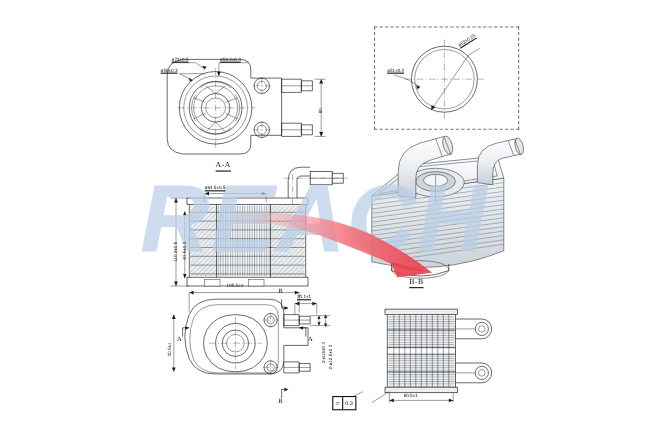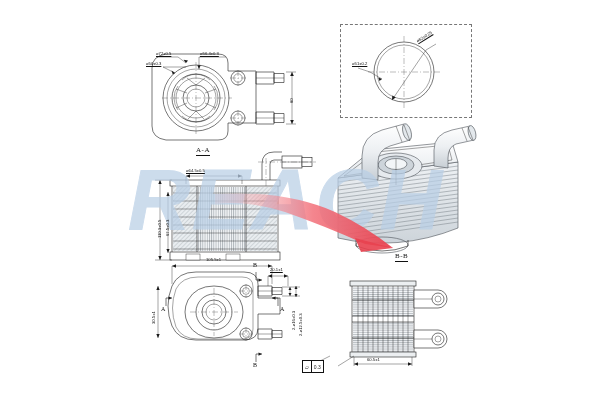--- a/index.html
+++ b/index.html
@@ -395,21 +395,21 @@
     <div class="dim u" style="left:270px;top:268px;">20.1±1</div>
     <div class="dim v" style="left:152px;top:324px;">30.5±1</div>
     <div class="dim v" style="left:292px;top:330px;">2-ø16±0.3</div>
     <div class="dim v" style="left:299px;top:336px;">2-ø12.5±0.3</div>
 
     <div class="sec-letter" style="left:161px;top:306px;">A</div>
     <div class="sec-letter" style="left:280px;top:306px;">A</div>
     <div class="sec-letter" style="left:253px;top:262px;">B</div>
     <div class="sec-letter" style="left:253px;top:362px;">B</div>
 
-    <div class="vlabel" style="left:395px;top:252px;">B-B</div>
+    <div class="vlabel" style="left:372px;top:252px;">B-B</div>
     <div class="dim" style="left:367px;top:358px;">60.5±1</div>
 
     <div class="gdt" style="left:302px;top:360px;height:11px;">
       <span class="sym">▱</span>
       <span class="val">0.3</span>
     </div>
 
   </div>
 </div>
 

